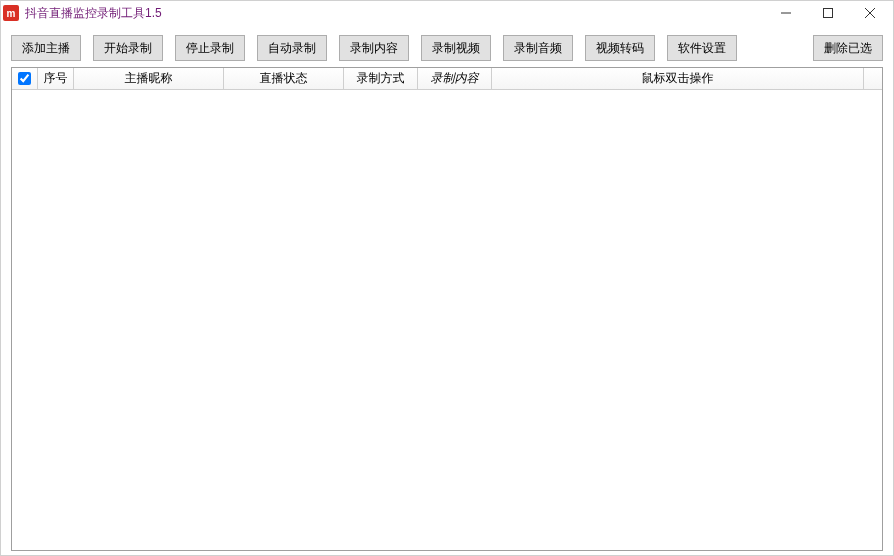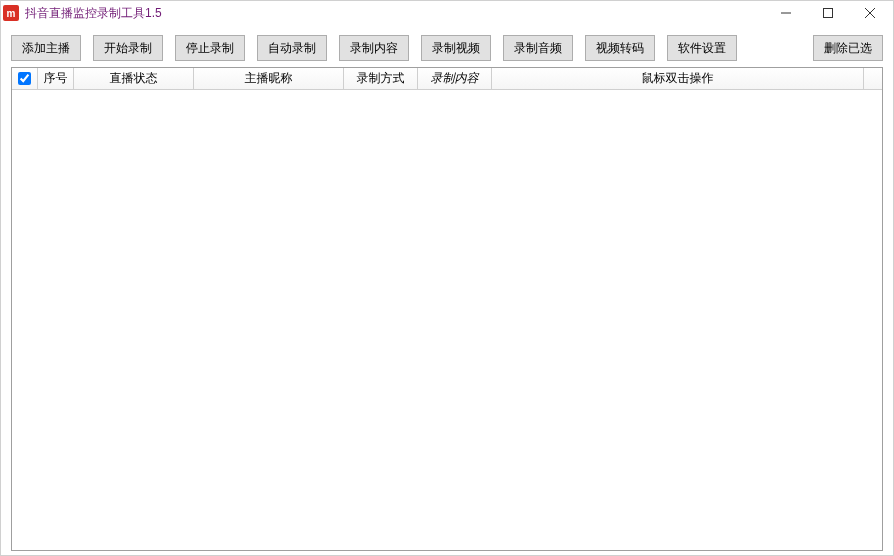--- a/index.html
+++ b/index.html
@@ -147,21 +147,21 @@
   <div class="spacer"></div>
   <button>删除已选</button>
 </div>
 
 <div class="grid-wrap">
   <div class="grid-head">
     <div class="col chk">
       <input type="checkbox" checked="" style="">
     </div>
     <div class="col idx">序号</div>
+    <div class="col nick">主播昵称</div>
     <div class="col live">直播状态</div>
-    <div class="col nick">主播昵称</div>
     <div class="col mode">录制方式</div>
     <div class="col content">录制内容</div>
     <div class="col action">鼠标双击操作</div>
     <div class="col gutter"></div>
   </div>
   <div class="grid-body"></div>
 </div>
 
 </body></html>

